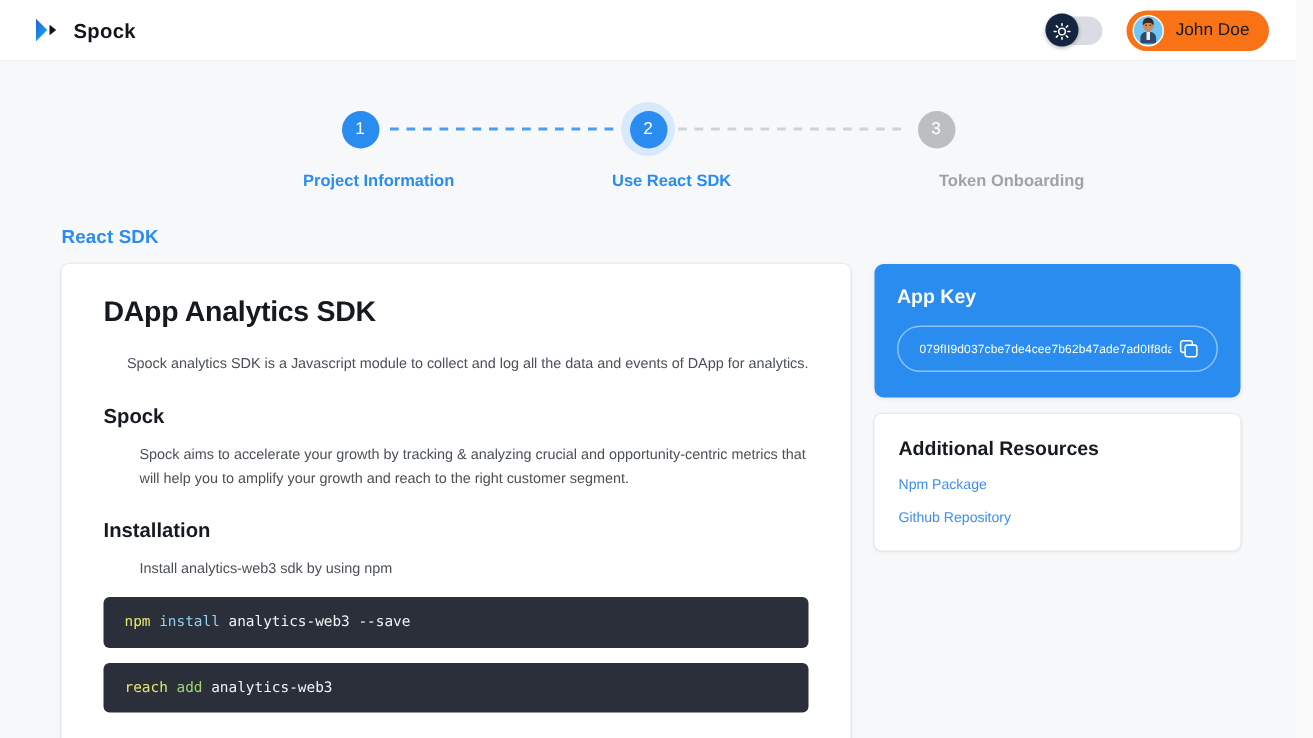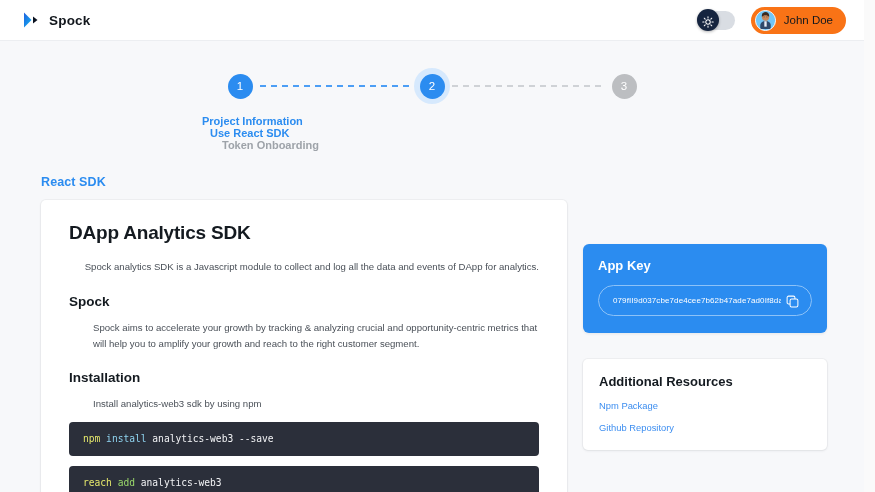--- a/index.html
+++ b/index.html
@@ -76,21 +76,21 @@
   }
   .connector { flex: 1 1 auto; height: 2px; margin: 0 2px; }
   .connector.active {
     background-image: linear-gradient(to right, #4c9ef5 0 6px, transparent 6px 11px);
     background-size: 11px 2px; background-repeat: repeat-x;
   }
   .connector.idle {
     background-image: linear-gradient(to right, #cfd2d6 0 6px, transparent 6px 11px);
     background-size: 11px 2px; background-repeat: repeat-x;
   }
-  .label-row { display: flex; justify-content: space-between; margin-top: 11px; flex-direction: column; }
+  .label-row { display: flex; justify-content: space-between; margin-top: 11px; }
   .step-label { font-size: 11px; font-weight: 700; white-space: nowrap; cursor: pointer; }
   .step-label.lbl0 { width: 36px; margin-left: -20px; text-align: left; }
   .step-label.lbl1 { width: 36px; text-align: center; margin-left: -12px; }
   .step-label.lbl2 { width: 36px; text-align: left; margin-right: -20px; }
   .step-label.blue { color: #2b8cf0; }
   .step-label.grey { color: #9ea3a9; }
 
   
   .content { padding: 24px 37px 0 41px; }
   .section-title {
@@ -118,21 +118,21 @@
     padding: 11px 14px; margin-top: 10px;
     font-family: "DejaVu Sans Mono", monospace;
     font-size: 9.6px; line-height: 1.2; white-space: nowrap; overflow: hidden;
   }
   .tok-cmd  { color: #e5e86b; }
   .tok-sub-blue { color: #8fd3ef; text-align: center; }
   .tok-sub-green{ color: #9ad86b; }
   .tok-plain{ color: #f2f3f5; }
 
   
-  .side { flex: 1 1 auto; display: flex; flex-direction: column; gap: 26px; margin-top: 44px; }
+  .side { flex: 1 1 auto; display: flex; flex-direction: column; gap: 11px; }
   .appkey-card {
     background: #2b8cf0; border-radius: 6px;
     padding: 14px 15px 17px 15px;
     box-shadow: 0 1px 3px rgba(16,24,40,.08);
   }
   .appkey-title { font-size: 13px; font-weight: 700; color: #ffffff; }
   .appkey-field {
     margin-top: 12px; height: 31px;
     border: 1px solid #8cc2f8; border-radius: 16px;
     display: flex; align-items: center; justify-content: space-between;

